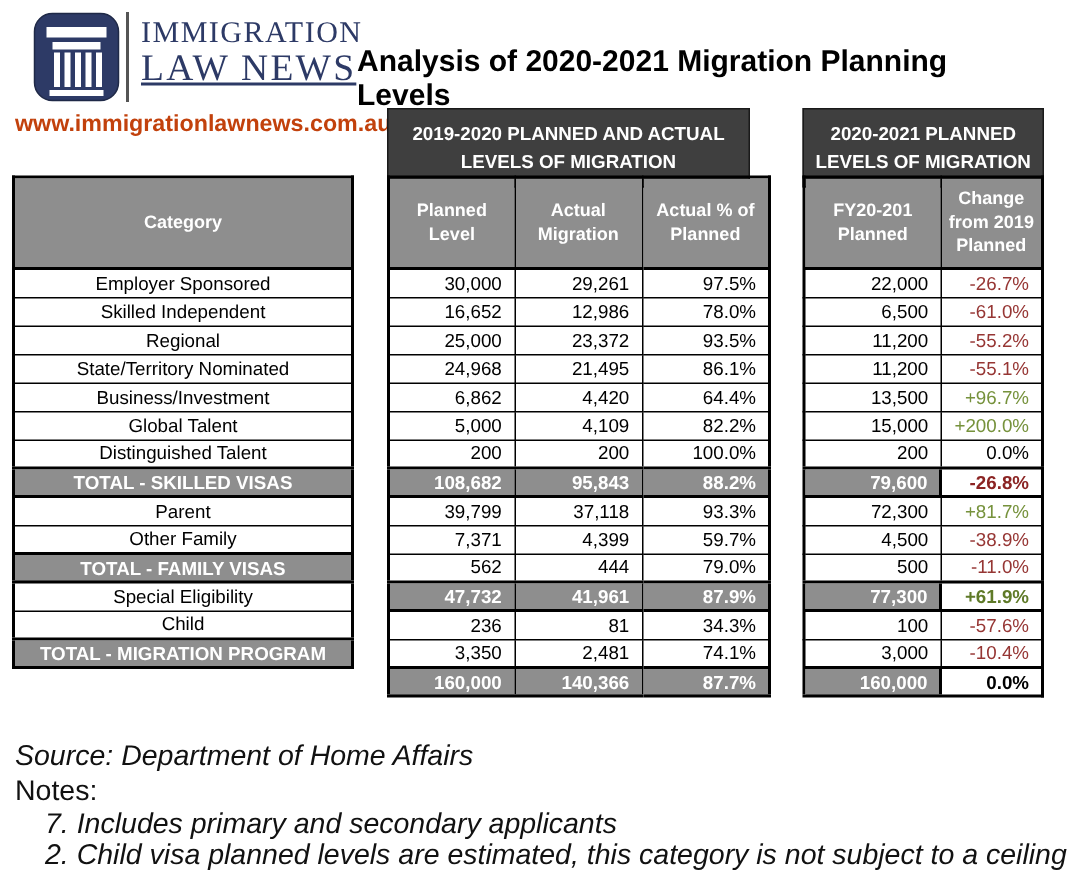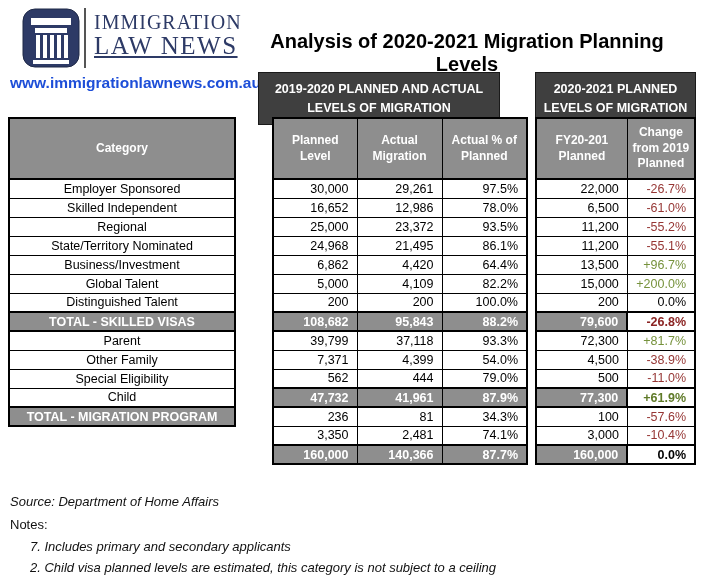--- a/index.html
+++ b/index.html
@@ -7,58 +7,58 @@
         font-family:"Liberation Sans",sans-serif;overflow:hidden;}
 
   
   #logo-block{position:absolute;left:22px;top:8px;display:flex;align-items:flex-start;}
   #logo-icon{display:block;}
   #logo-divider{width:2px;height:60px;background:#555;margin-left:4px;}
   #logo-text{margin-left:8px;padding-top:4px;color:#2d3a66;
              font-family:"Liberation Serif",serif;line-height:1.05;}
   #logo-line1{font-size:20px;letter-spacing:1px;}
   #logo-line2{font-size:25px;letter-spacing:1.5px;text-decoration:underline;}
-  #website{position:absolute;left:10px;top:74px;font-size:15.5px;font-weight:bold;color:#1d4ed8;}
-  #main-title{position:absolute;left:238px;top:30px;width:458px;text-align:center;
+  #website{position:absolute;left:10px;top:74px;font-size:15.5px;font-weight:bold;color:#c2410c;}
+  #main-title{position:absolute;left:238px;top:30px;width:458px;
               font-size:20px;font-weight:bold;color:#000;}
 
   
   .banner{position:absolute;top:72px;height:53px;background:#3f3f3f;border:1px solid #1a1a1a;
           color:#fff;font-weight:bold;font-size:12.5px;line-height:1.5;
           display:flex;align-items:center;justify-content:center;text-align:center;
           box-sizing:border-box;padding:2px 6px;}
   #banner-left{left:258px;width:242px;}
   #banner-right{left:535px;width:161px;}
 
   
   table{border-collapse:collapse;table-layout:fixed;position:absolute;top:117px;
         font-size:12.5px;color:#000;}
   #cat-table{left:8px;width:226px;}
-  #table-a{left:272px;width:254px;}
+  #table-a{left:258px;width:254px;}
   #table-b{left:535px;width:161px;padding-left:47px;}
   th,td{border:1px solid #000;height:19px;padding:0;box-sizing:border-box;
         overflow:hidden;white-space:nowrap;}
   table{border:2px solid #000;}
   th{background:#8e8e8e;color:#fff;font-weight:bold;font-size:12px;line-height:1.3;
      text-align:center;vertical-align:middle;height:61px;white-space:normal;
      border-bottom:2px solid #000;padding:0 4px;}
   td.cat-cell{text-align:center;}
   td.num{text-align:right;padding-right:8px;}
   .change.red{color:#963634;}
   .change.green{color:#76923c;}
   .change.neutral{color:#000;}
   tr.total-row td{background:#8e8e8e;color:#fff;font-weight:bold;
                   border-top:2px solid #000;border-bottom:2px solid #000;}
   tr.total-row td.total-change{background:#fff;border:2px solid #000;}
   tr.total-row td.total-change.red{color:#8b2423;}
   tr.total-row td.total-change.green{color:#5f7a28;}
   tr.total-row td.total-change.neutral{color:#000;}
 
   
-  .foot{position:absolute;font-size:13px;color:#111;}
+  .foot{position:absolute;font-size:19px;color:#111;}
   #source-line{left:10px;top:494px;font-style:italic;}
   #notes-label{left:10px;top:517px;}
   #note-1{left:30px;top:539px;font-style:italic;}
   #note-2{left:30px;top:560px;font-style:italic;}
 </style>
 </head>
 <body>
 
 <div id="page">
 
@@ -117,20 +117,23 @@
         </tr>
         <tr class="total-row">
           <td class="cat-cell">TOTAL - SKILLED VISAS</td>
         </tr>
         <tr>
           <td class="cat-cell">Parent</td>
         </tr>
         <tr>
           <td class="cat-cell">Other Family</td>
         </tr>
+        <tr class="total-row">
+          <td class="cat-cell">TOTAL - FAMILY VISAS</td>
+        </tr>
         <tr>
           <td class="cat-cell">Special Eligibility</td>
         </tr>
         <tr>
           <td class="cat-cell">Child</td>
         </tr>
         <tr class="total-row">
           <td class="cat-cell">TOTAL - MIGRATION PROGRAM</td>
         </tr>
       </tbody>
@@ -186,21 +189,21 @@
           <td class="num">88.2%</td>
         </tr>
         <tr>
           <td class="num">39,799</td>
           <td class="num">37,118</td>
           <td class="num">93.3%</td>
         </tr>
         <tr>
           <td class="num">7,371</td>
           <td class="num">4,399</td>
-          <td class="num">54.0%</td>
+          <td class="num">59.7%</td>
         </tr>
         <tr>
           <td class="num">562</td>
           <td class="num">444</td>
           <td class="num">79.0%</td>
         </tr>
         <tr class="total-row">
           <td class="num">47,732</td>
           <td class="num">41,961</td>
           <td class="num">87.9%</td>

